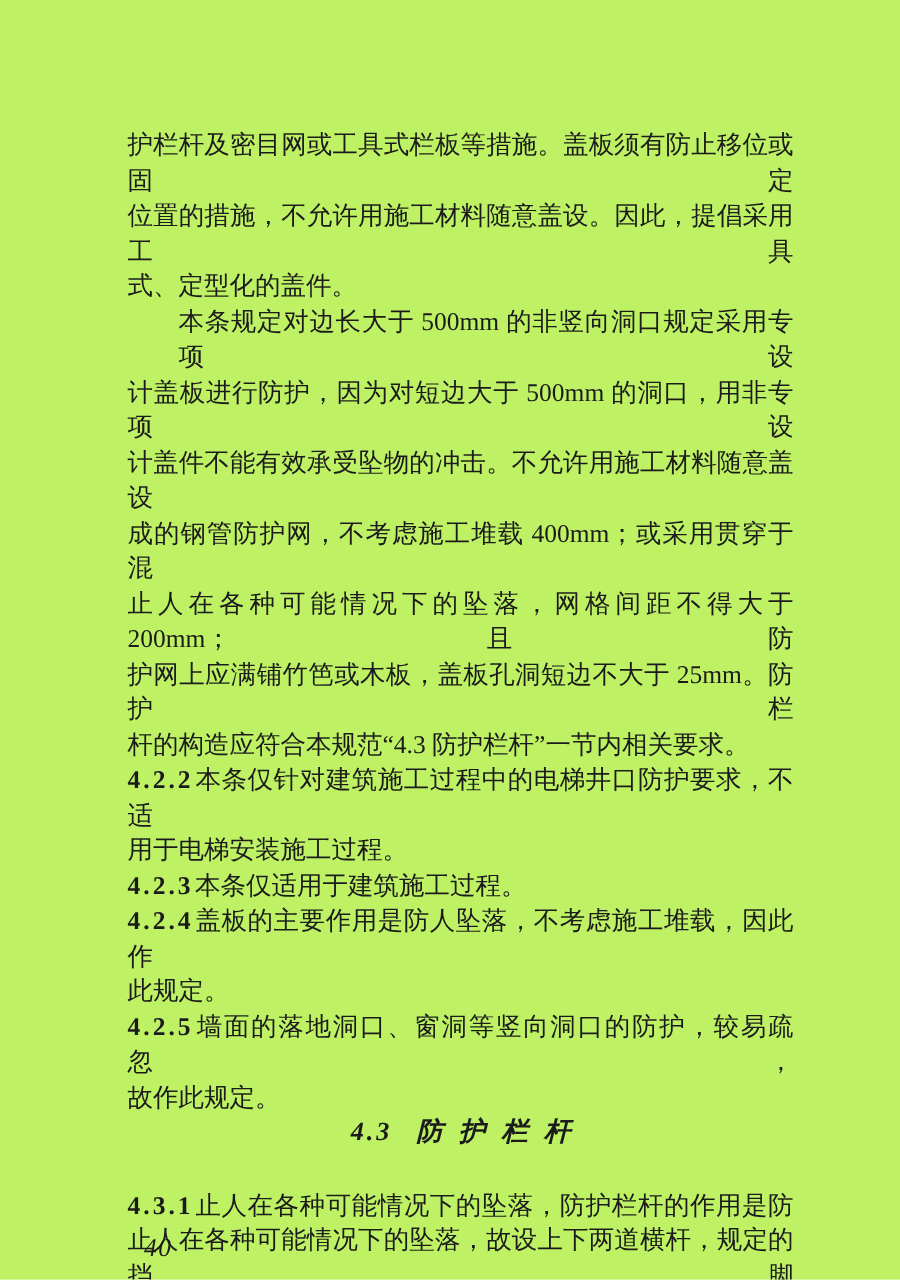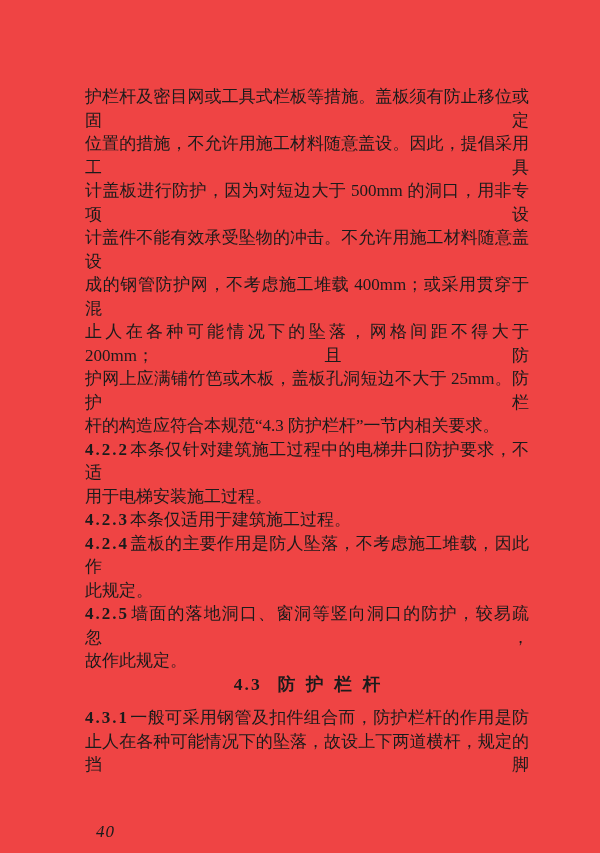--- a/index.html
+++ b/index.html
@@ -7,21 +7,21 @@
   body {
     background: #fcfcfc;
     color: #1b1b1b;
     font-family: "Liberation Serif", "DejaVu Serif", serif;
     position: relative;
     overflow: hidden;
   }
   .page {
     position: absolute;
     inset: 0;
-    background: #ef4444;
+    background: #bef264;
   }
   .text-block {
     position: absolute;
     left: 85px;
     top: 85px;
     width: 444px;
     font-size: 17px;
     line-height: 23.5px;
   }
   .line { min-height: 23.5px; }
@@ -34,21 +34,22 @@
     font-weight: 700;
     letter-spacing: 2px;
     margin-right: 1px;
     white-space: nowrap;
   }
   .heading {
     text-align: center;
     font-weight: 700;
     font-size: 17.5px;
     line-height: 23.5px;
-    margin-bottom: 10px;
+    margin-bottom: 25px;
+    font-style: italic;
   }
   .heading-num {
     letter-spacing: 2px;
     margin-right: 16px;
   }
   .heading-title {
     letter-spacing: 0.62em;
     margin-right: -0.62em;
   }
   .page-number {
@@ -60,31 +61,33 @@
     letter-spacing: 1px;
   }
 </style>
 </head>
 <body>
 
 <div class="page">
   <div class="text-block">
       <div class="line just"><span>护栏杆及密目网或工具式栏板等措施。盖板须有防止移位或固定</span></div>
       <div class="line just"><span>位置的措施，不允许用施工材料随意盖设。因此，提倡采用工具</span></div>
+      <div class="line"><span>式、定型化的盖件。</span></div>
+      <div class="line indent just"><span>本条规定对边长大于 500mm 的非竖向洞口规定采用专项设</span></div>
       <div class="line just"><span>计盖板进行防护，因为对短边大于 500mm 的洞口，用非专项设</span></div>
       <div class="line just"><span>计盖件不能有效承受坠物的冲击。不允许用施工材料随意盖设</span></div>
       <div class="line just"><span>成的钢管防护网，不考虑施工堆载 400mm；或采用贯穿于混</span></div>
       <div class="line just"><span>止人在各种可能情况下的坠落，网格间距不得大于 200mm；且防</span></div>
       <div class="line just"><span>护网上应满铺竹笆或木板，盖板孔洞短边不大于 25mm。防护栏</span></div>
       <div class="line"><span>杆的构造应符合本规范“4.3 防护栏杆”一节内相关要求。</span></div>
       <div class="line just"><b class="clause-num">4.2.2</b><span>本条仅针对建筑施工过程中的电梯井口防护要求，不适</span></div>
       <div class="line"><span>用于电梯安装施工过程。</span></div>
       <div class="line"><b class="clause-num">4.2.3</b><span>本条仅适用于建筑施工过程。</span></div>
       <div class="line just"><b class="clause-num">4.2.4</b><span>盖板的主要作用是防人坠落，不考虑施工堆载，因此作</span></div>
       <div class="line"><span>此规定。</span></div>
       <div class="line just"><b class="clause-num">4.2.5</b><span>墙面的落地洞口、窗洞等竖向洞口的防护，较易疏忽，</span></div>
       <div class="line"><span>故作此规定。</span></div>
       <div class="heading"><span class="heading-num">4.3</span><span class="heading-title">防护栏杆</span></div>
-      <div class="line just"><b class="clause-num">4.3.1</b><span>一般可采用钢管及扣件组合而，防护栏杆的作用是防</span></div>
+      <div class="line just"><b class="clause-num">4.3.1</b><span>止人在各种可能情况下的坠落，防护栏杆的作用是防</span></div>
       <div class="line just"><span>止人在各种可能情况下的坠落，故设上下两道横杆，规定的挡脚</span></div>
     </div>
   <div class="page-number">40</div>
 </div>
 
 </body></html>

